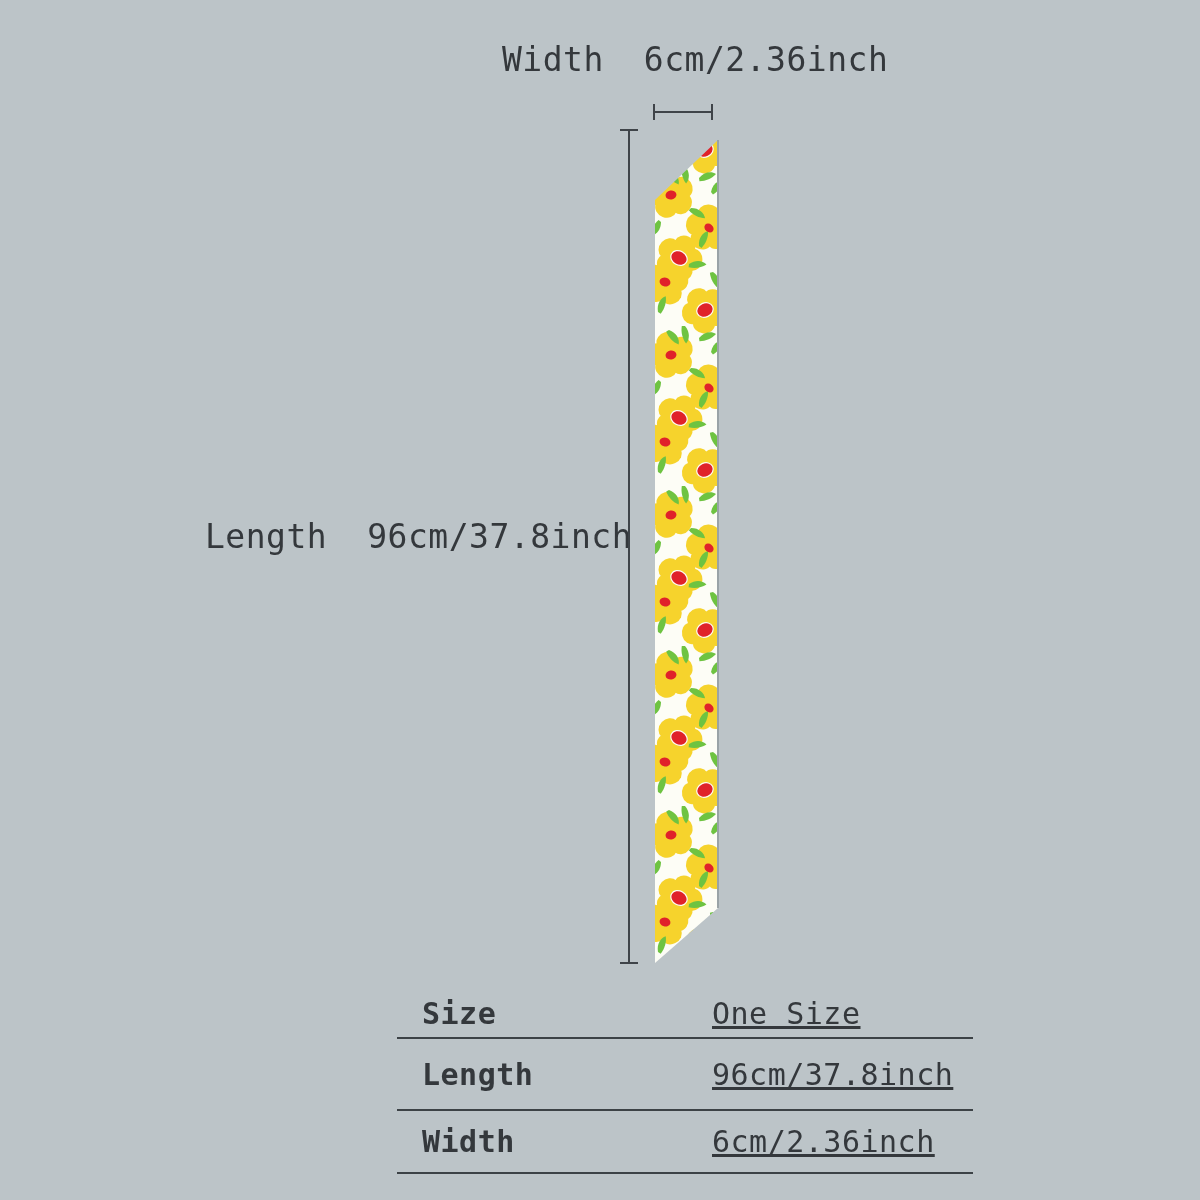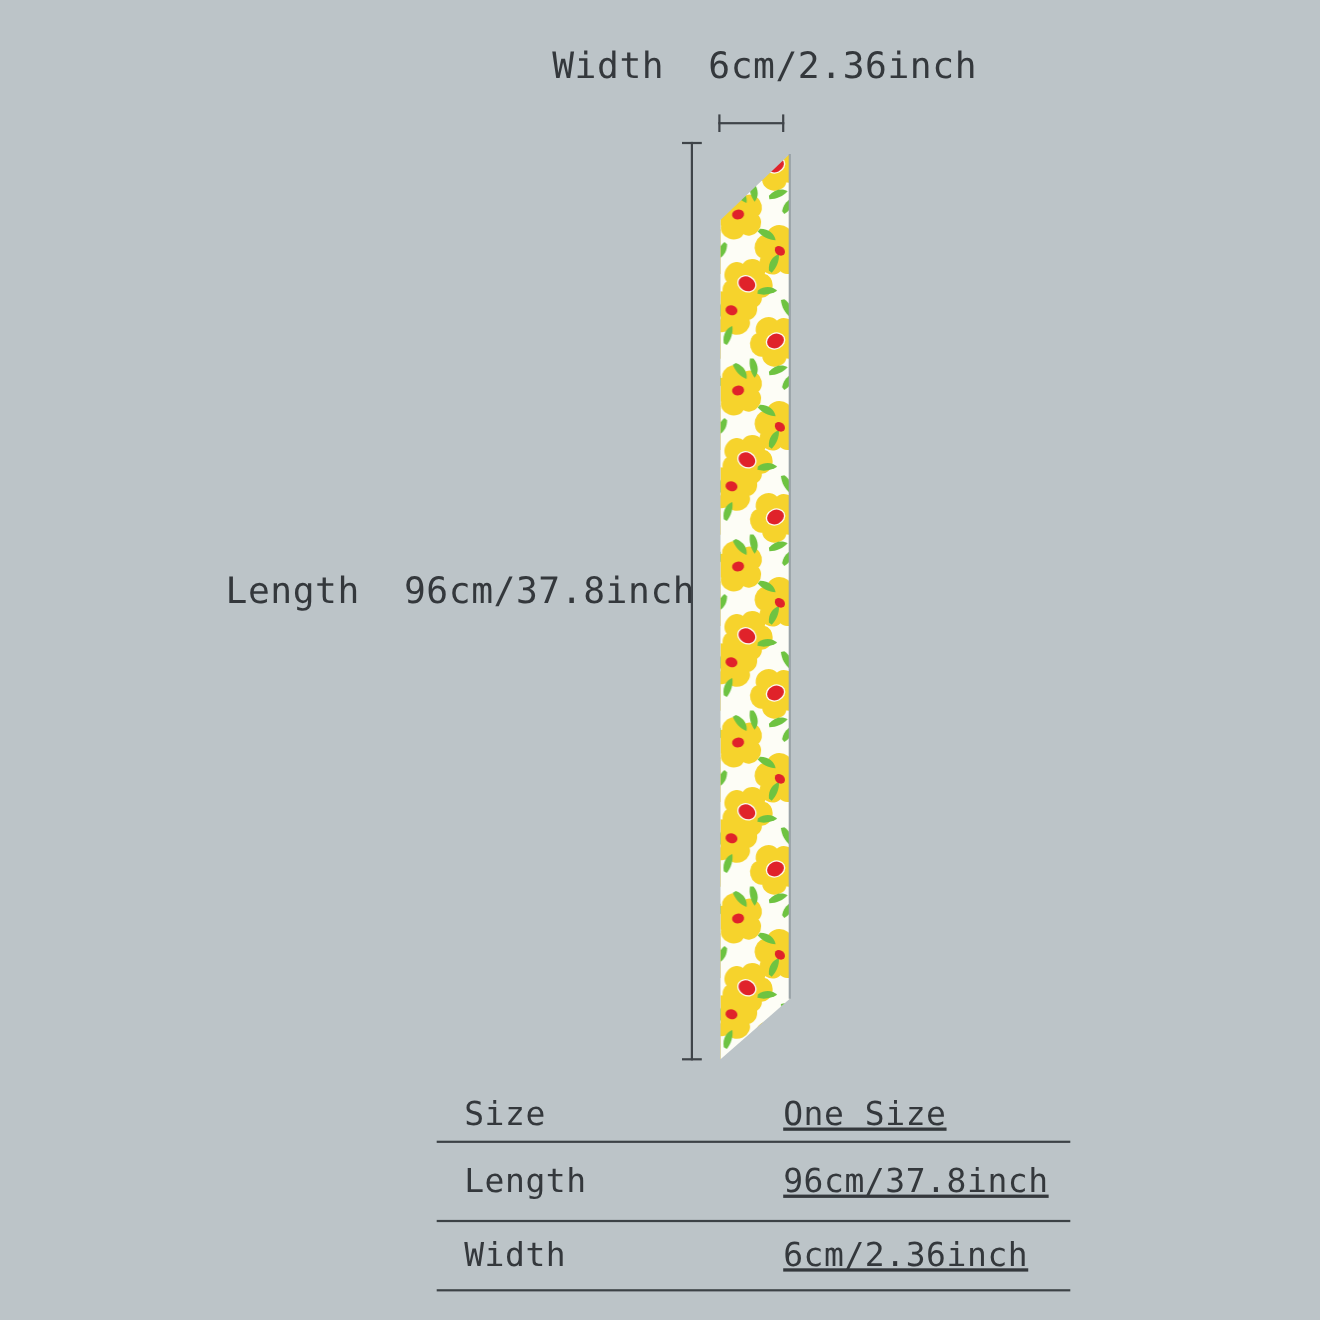--- a/index.html
+++ b/index.html
@@ -75,21 +75,21 @@
     display: flex;
     align-items: center;
     border-bottom: 2px solid #3c4246;
     box-sizing: border-box;
     padding-left: 25px;
     white-space: nowrap;
   }
   .size-table .row.r1 { height: 49px; }
   .size-table .row.r2 { height: 72px; }
   .size-table .row.r3 { height: 63px; }
-  .size-table .cell-label { width: 290px; flex: 0 0 290px; }
+  .size-table .cell-label { width: 290px; flex: 0 0 290px; font-weight: bold; }
   .size-table .cell-value { flex: 1; text-decoration: underline; }
 </style>
 </head>
 <body style="background: rgb(188, 196, 200); color: rgb(52, 56, 60);">
 
 <div class="stage">
 
   <div class="dim-label" id="width-annotation">
     <span>Width</span>
     <span>6cm/2.36inch</span>

